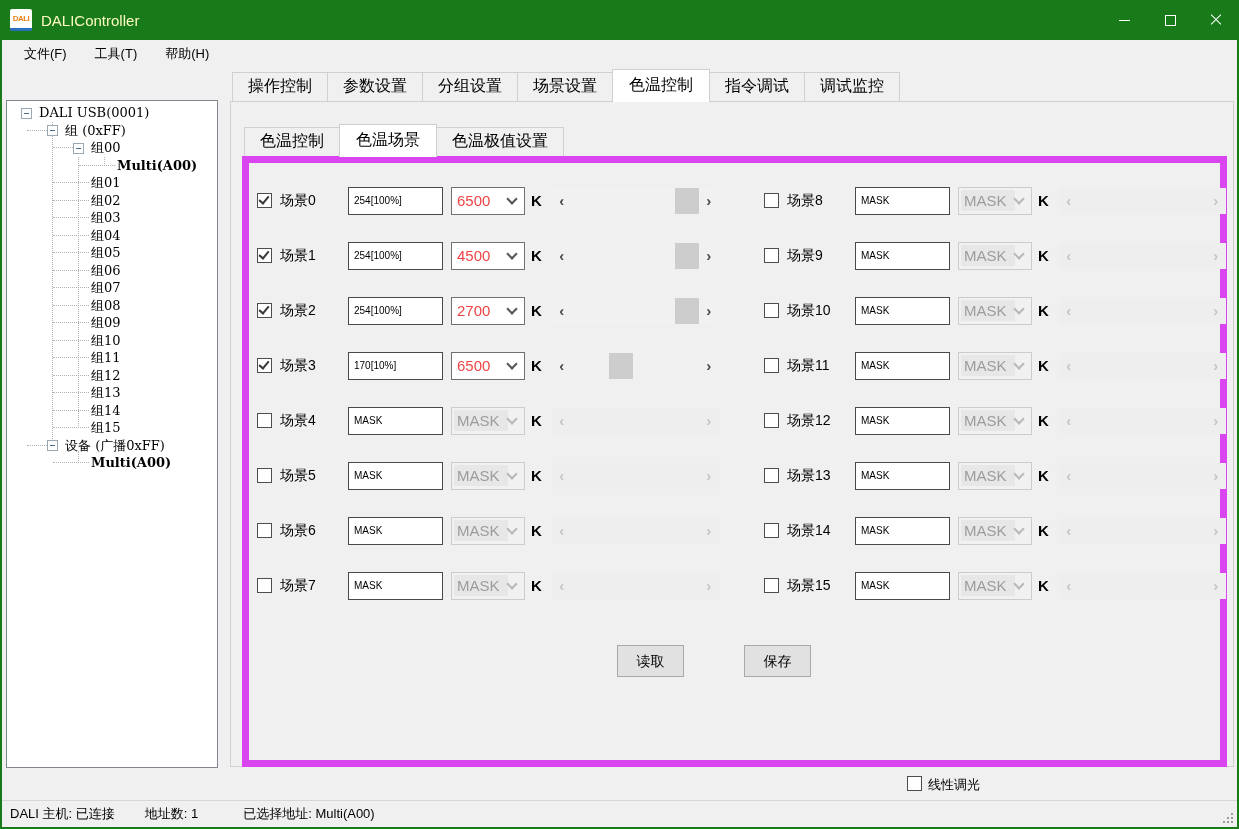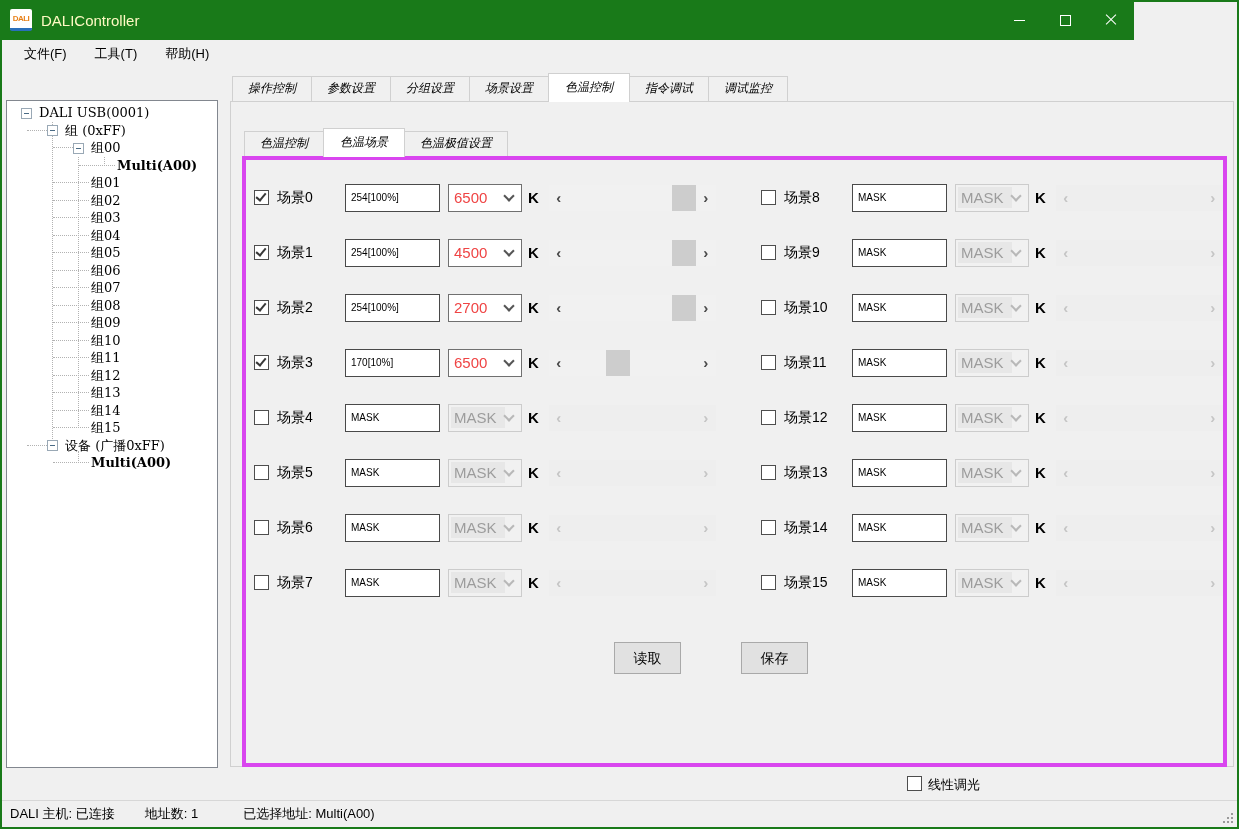--- a/index.html
+++ b/index.html
@@ -3,21 +3,21 @@
 <meta charset="utf-8">
 <style>
   * { box-sizing: border-box; margin: 0; padding: 0; }
   html,body { background:#444; }
   body { font-family:"Liberation Sans","DejaVu Sans",sans-serif; }
 
   .window { position:relative; width:1239px; height:829px; background:#f0f0f0;
             border:2px solid #197a19; overflow:hidden; }
 
   
-  .titlebar { position:absolute; left:-2px; top:-2px; width:1134px; height:40px;
+  .titlebar { position:absolute; left:-2px; top:-2px; width:1239px; height:40px;
               background:#197a19; display:flex; align-items:center; }
   .applogo { width:22px; height:22px; margin-left:10px; background:#fff; border-radius:2px;
              display:flex; align-items:center; justify-content:center;
              font-size:8px; font-weight:bold; color:#e8821a; letter-spacing:-0.5px;
              border-bottom:3px solid #2a6fba; }
   .apptitle { color:#fef9c3; font-size:15px; margin-left:9px; }
   .wincontrols { margin-left:auto; display:flex; height:100%; }
   .winbtn { width:46px; height:100%; display:flex; align-items:center; justify-content:center; }
   .ic-min { width:11px; height:0; border-top:1px solid #fff; display:block; }
   .ic-max { width:11px; height:11px; border:1px solid #fff; display:block; }
@@ -42,27 +42,27 @@
               border:1px solid #99a8b5; }
   .expander::after { content:""; position:absolute; left:2px; top:4px; width:5px; height:1px;
               background:#4a6b85; }
   .stub { position:absolute; top:8px; height:0; border-top:1px dotted #b2b2b2; }
   .tguide { position:absolute; width:0; border-left:1px dotted #b2b2b2; }
 
   
   .maintabs { position:absolute; left:228px; top:73px; width:1004px; height:692px; }
   .tabs { display:flex; align-items:flex-end; height:26px; padding-left:2px; position:relative; z-index:2; }
   .tab { background:#f0f0f0; border:1px solid #d0d0d0; border-bottom:none; margin-right:-1px;
-         padding:3px 15px 4px; font-size:12px; white-space:nowrap; position:relative;font-style:italic; }
+         padding:3px 15px 4px; font-size:16px; white-space:nowrap; position:relative; }
   .tab.sel { background:#fff; padding:5px 16px 6px; z-index:3; margin-bottom:-1px; }
   .panelbox { position:absolute; left:0; top:26px; right:0; bottom:0;
               background:#f0f0f0; border:1px solid #d0d0d0; }
   .subtabs { position:absolute; left:11px; top:28px; width:985px; height:637px; }
   .sub-panel { position:absolute; left:0; top:26px; right:0; bottom:0;
-               background:#f0f0f0; border:4px solid #d946ef; }
+               background:#f0f0f0; border:7px solid #d946ef; }
 
   
   .scene-col { position:absolute; top:10px; }
   .scene-col.left { left:0; width:505px; }
   .scene-col.right { left:507px; width:476px; }
   .scene-row { height:55px; display:flex; align-items:center; }
   .cb { width:15px; height:15px; background:#fff; border:1px solid #4d4d4d;
         position:relative; flex:none; margin-left:8px; }
   .cb .checkmark { display:none; position:absolute; left:3px; top:0px; width:6px; height:10px;
         border-right:2px solid #383838; border-bottom:2px solid #383838; transform:rotate(40deg); }

